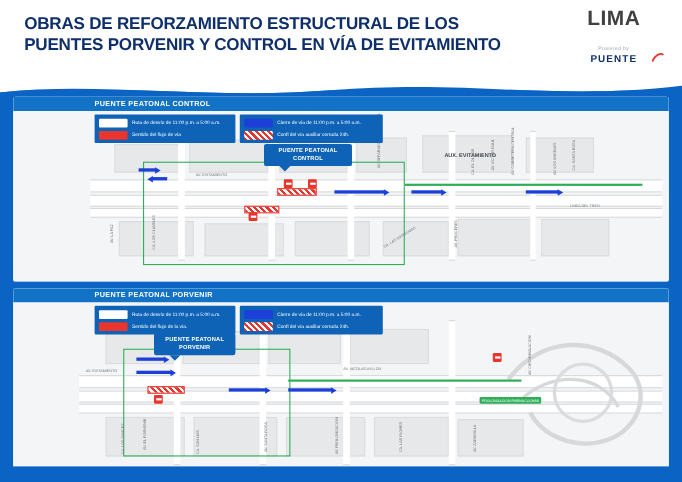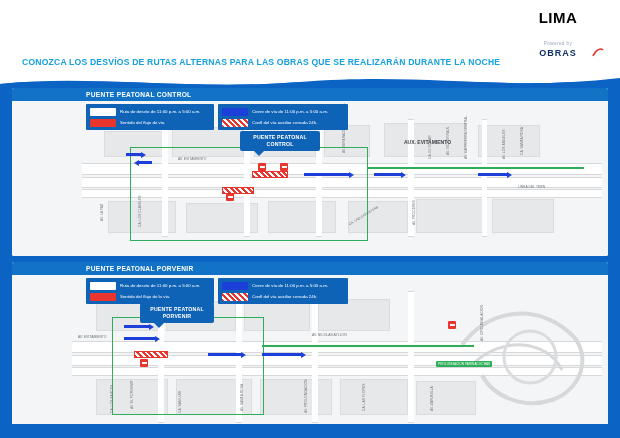--- a/index.html
+++ b/index.html
@@ -22,21 +22,21 @@
   }
   .header-sub{
     position:absolute;left:22px;top:57px;width:480px;
     color:#16a0dd;font-size:8.6px;font-weight:bold;letter-spacing:.2px;
   }
   .logo-box{
     position:absolute;right:0;top:0;width:112px;height:82px;background:#ffffff;
   }
   .logo-lima{
     position:absolute;right:14px;top:10px;width:96px;text-align:center;
-    color:#000000;font-weight:bold;font-size:15px;line-height:15px;
+    color:#404040;font-weight:bold;font-size:19px;line-height:15px;
     letter-spacing:.5px;
   }
   .logo-expresa{
     position:absolute;right:14px;top:26px;width:96px;text-align:center;
     color:#0f2f6b;font-weight:bold;font-size:12.5px;line-height:13px;
     letter-spacing:.5px;
   }
   .logo-powered{
     position:absolute;right:14px;top:41px;width:96px;text-align:center;
     color:#9aa7bb;font-size:4.6px;letter-spacing:.4px;
@@ -129,26 +129,26 @@
     padding:1px 2px;border-radius:1px;white-space:nowrap;
   }
   .footer-wave{
     position:absolute;left:0;bottom:0;width:620px;height:14px;background:#0b64c4;
   }
 </style>
 </head>
 <body>
 
 <div class="header">
-  <div class="header-sub">CONOZCA LOS DESVÍOS DE RUTAS ALTERNAS PARA LAS OBRAS QUE SE REALIZARÁN DURANTE LA NOCHE</div>
+  <div class="header-title">OBRAS DE REFORZAMIENTO ESTRUCTURAL DE LOS PUENTES PORVENIR Y CONTROL EN VÍA DE EVITAMIENTO</div>
 
   <div class="logo-box">
     <div class="logo-lima">LIMA</div>
     <div class="logo-powered">Powered by</div>
-    <div class="logo-vinci">OBRAS</div>
+    <div class="logo-vinci">PUENTE</div>
     <svg class="logo-swoosh" viewBox="0 0 12 12">
       <path d="M1 9 C4 2, 9 1, 11 3" stroke="#e8352e" stroke-width="1.6" fill="none"></path>
     </svg>
   </div>
 
   <svg class="header-wave" viewBox="0 0 620 26" preserveAspectRatio="none">
     <path d="M0,0 L620,0 L620,8 C500,22 430,2 300,12 C190,21 90,4 0,14 Z" fill="#ffffff"></path>
     <path d="M0,14 C90,4 190,21 300,12 C430,2 500,22 620,8 L620,26 L0,26 Z" fill="#0b64c4"></path>
   </svg>
 </div>

